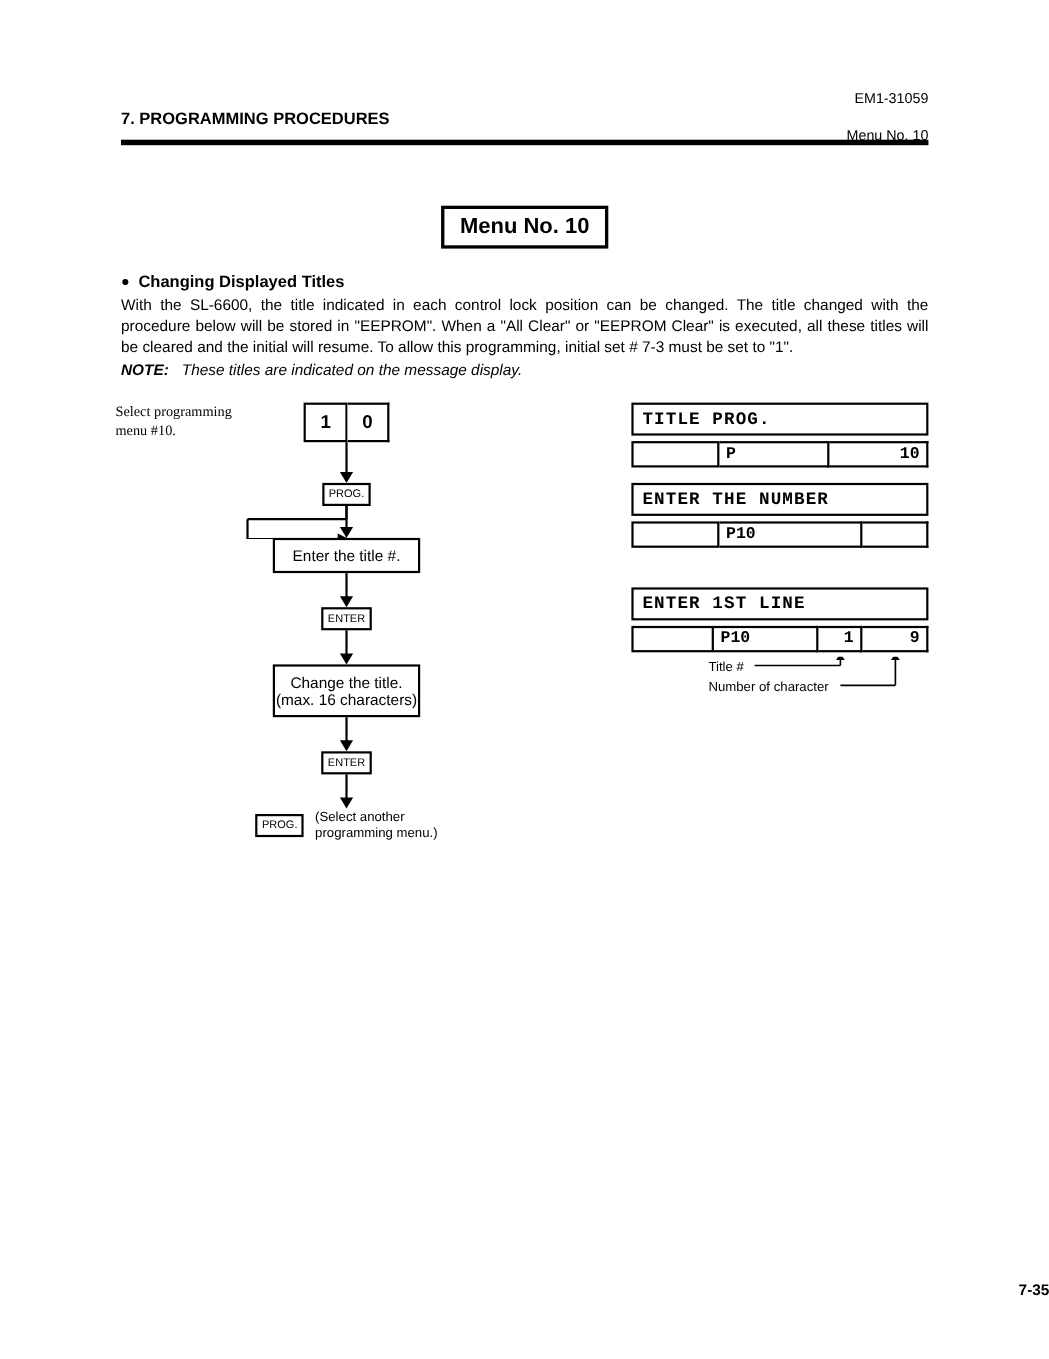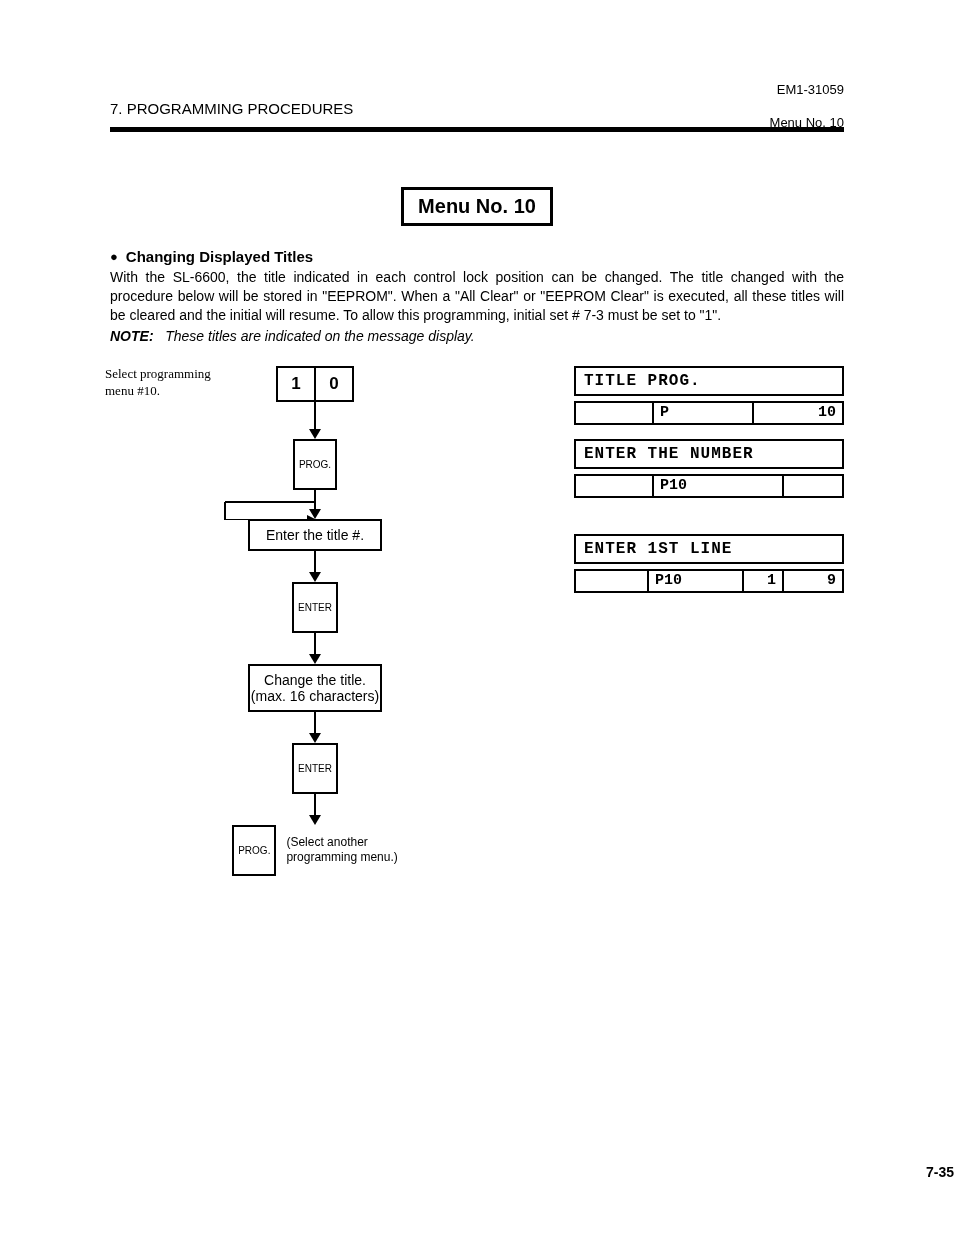--- a/index.html
+++ b/index.html
@@ -14,21 +14,21 @@
     width: 954px;
     height: 1235px;
     position: relative;
     box-sizing: border-box;
     padding: 100px 110px 60px 110px;
   }
   .hdr {
     position: relative;
   }
   .hdr-left {
-    font-weight: normal;
+    font-weight: bold;
     font-size: 15px;
   }
   .hdr-right {
     position: absolute;
     right: 0;
     top: -18px;
     text-align: right;
     font-size: 13px;
   }
   .hdr-right .menuno {
@@ -114,21 +114,21 @@
     display: flex;
     align-items: center;
     justify-content: center;
     font-size: 17px;
     font-weight: bold;
     background: #fff;
   }
   .key + .key { border-left: none; }
   .smallkey {
     border: 2px solid #000;
-    padding: 18px 4px;
+    padding: 3px 4px;
     font-size: 10px;
     background: #fff;
   }
   .flowlabelbox {
     border: 2px solid #000;
     padding: 6px 0;
     font-size: 14px;
     text-align: center;
     background: #fff;
     min-width: 130px;
@@ -314,19 +314,33 @@
       </div>
 
       <div class="disp-block">
         <div class="disp-header">ENTER 1ST LINE</div>
         <div class="disp-row">
           <div class="disp-cell" style="width:75px;"></div>
           <div class="disp-cell" style="width:95px;">P10</div>
           <div class="disp-cell" style="width:40px;justify-content:flex-end;">1</div>
           <div class="disp-cell" style="width:60px;justify-content:flex-end;">9</div>
         </div>
+        <div class="annot">
+          <svg width="270" height="44">
+
+            <line x1="112" y1="8" x2="190" y2="8" stroke="#000" stroke-width="1.5"></line>
+            <line x1="190" y1="8" x2="190" y2="0" stroke="#000" stroke-width="1.5"></line>
+            <polygon points="186,3 194,3 190,-3" fill="#000"></polygon>
+
+            <line x1="190" y1="26" x2="240" y2="26" stroke="#000" stroke-width="1.5"></line>
+            <line x1="240" y1="26" x2="240" y2="0" stroke="#000" stroke-width="1.5"></line>
+            <polygon points="236,3 244,3 240,-3" fill="#000"></polygon>
+          </svg>
+          <div class="lbl1">Title #</div>
+          <div class="lbl2">Number of character</div>
+        </div>
       </div>
 
     </div>
   </div>
 
   <div class="pagenum">7-35</div>
 </div>
 
 </body></html>

